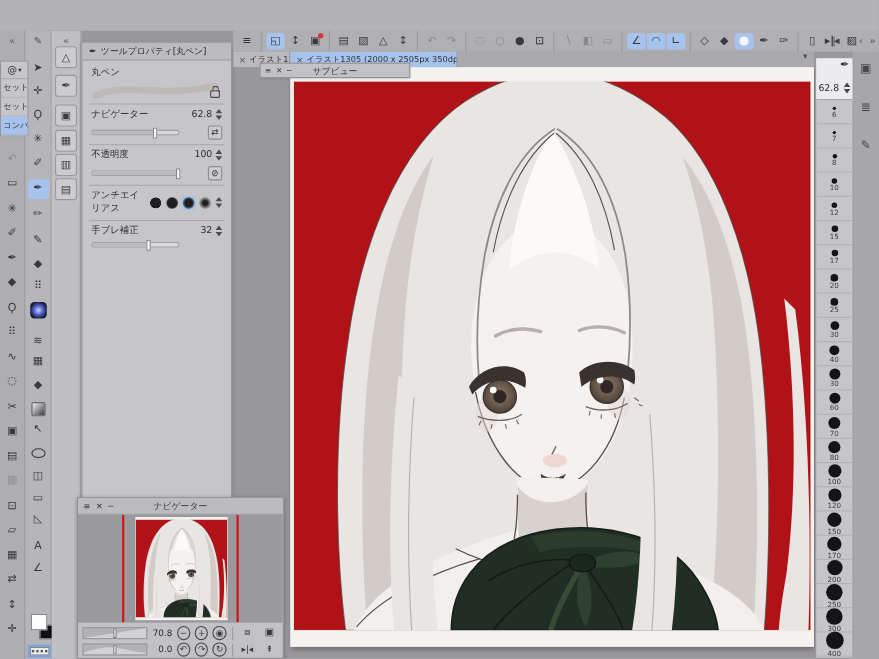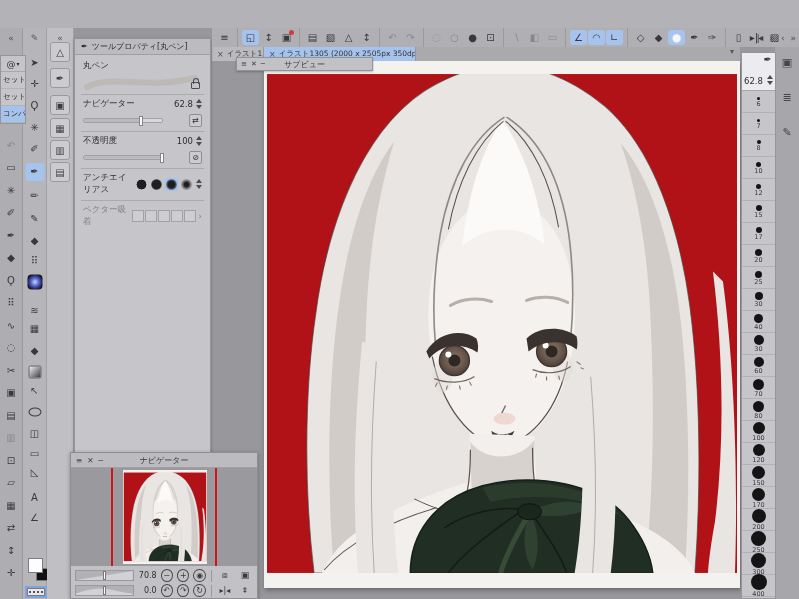--- a/index.html
+++ b/index.html
@@ -412,34 +412,37 @@
               <i style="background: radial-gradient(circle, rgb(31, 31, 31) 28%, rgba(31, 31, 31, 0.4) 55%, transparent 88%);"></i>
             </span>
           </span>
         <span class="stepper">
             <i class="up"></i>
             <i class="dn"></i>
           </span>
       </div>
     </div>
 
-
     <div class="tp-row">
       <div class="tp-line">
-        <span class="lbl dim">ベクター吸着</span>
-        <span id="vec-boxes" style="display:inline-flex;gap:1px">
-            <span class="vec-box"></span>
-            <span class="vec-box"></span>
-            <span class="vec-box"></span>
-            <span class="vec-box"></span>
-            <span class="vec-box"></span>
-          </span>
-        <span class="dim">›</span>
-      </div>
-    </div>
+        <span class="lbl">手ブレ補正</span>
+        <span class="tp-val">32</span>
+        <span class="stepper">
+            <i class="up"></i>
+            <i class="dn"></i>
+          </span>
+      </div>
+      <div class="tp-sliderline">
+        <span class="slider">
+            <span class="fill" style="width: 66%;"></span>
+            <span class="thumb" style="left: 66%;"></span>
+          </span>
+      </div>
+    </div>
+
   </div>
 </div>
 
 <div id="tabbar">
     <div class="tab" style="width: 52px;">
       <span class="x">×</span>
       <span>イラスト1300</span>
     </div>
     <div class="tab active" style="width: 152px;">
       <span class="x">×</span>

